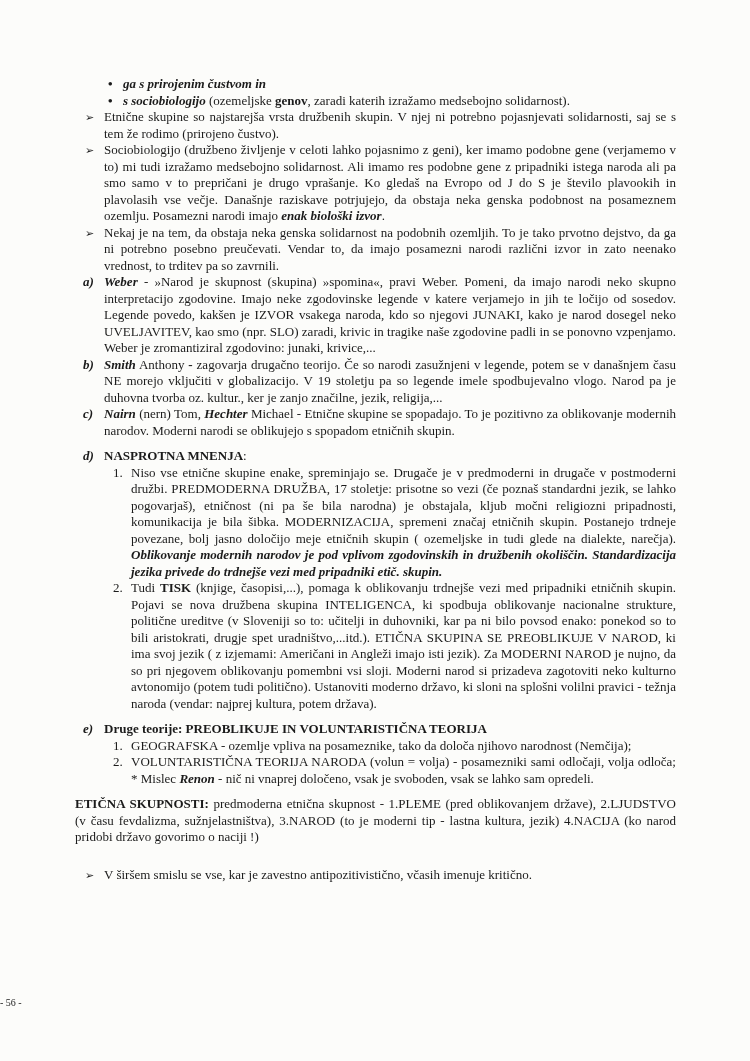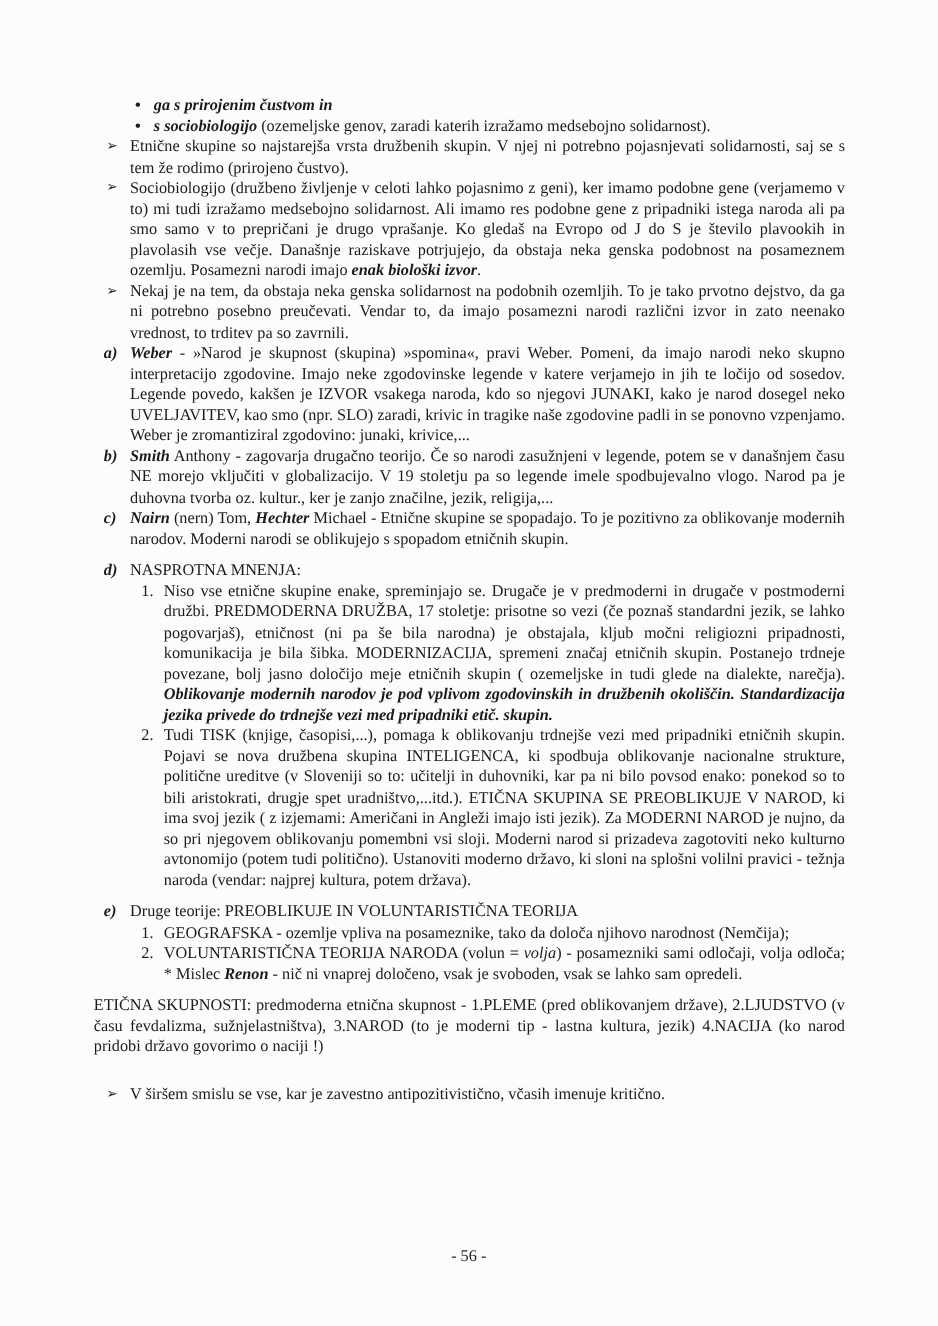--- a/index.html
+++ b/index.html
@@ -21,32 +21,32 @@
   
   .para.bullet .marker{margin-left:33px;width:15px;font-weight:bold;}
   
   .para.arrow .marker{margin-left:10px;width:19px;font-size:11px;}
   
   .para.lettered .marker{margin-left:8px;width:21px;font-weight:bold;font-style:italic;}
   
   .para.numbered .marker{margin-left:38px;width:18px;}
   .spaced{margin-top:9px;}
   .rbi{font-weight:bold;font-style:italic;margin-top:16px;}
-  .rb{font-weight:normal;}
-  .ri{font-style:italic;}
+  .rb{font-weight:bold;}
+  .ri{}
   .boxed{
     border:2px solid #1b1b1b;
     text-align:center;font-weight:bold;
     padding:3px 0;margin-top:15px;
     font-size:13.5px;
   }
   .after-box{margin-top:21px;}
   .footer{
     position:absolute;left:0;top:997px;width:750px;
-    text-align:center;font-size:13px;
+    font-size:10px;
   }
 </style>
 </head>
 <body>
 
 <div class="page">
   <div class="doc" id="doc-root">
       <div class="para bullet">
         <span class="marker">•</span>
         <span class="body"><span class="rbi">ga s prirojenim čustvom in</span></span>

